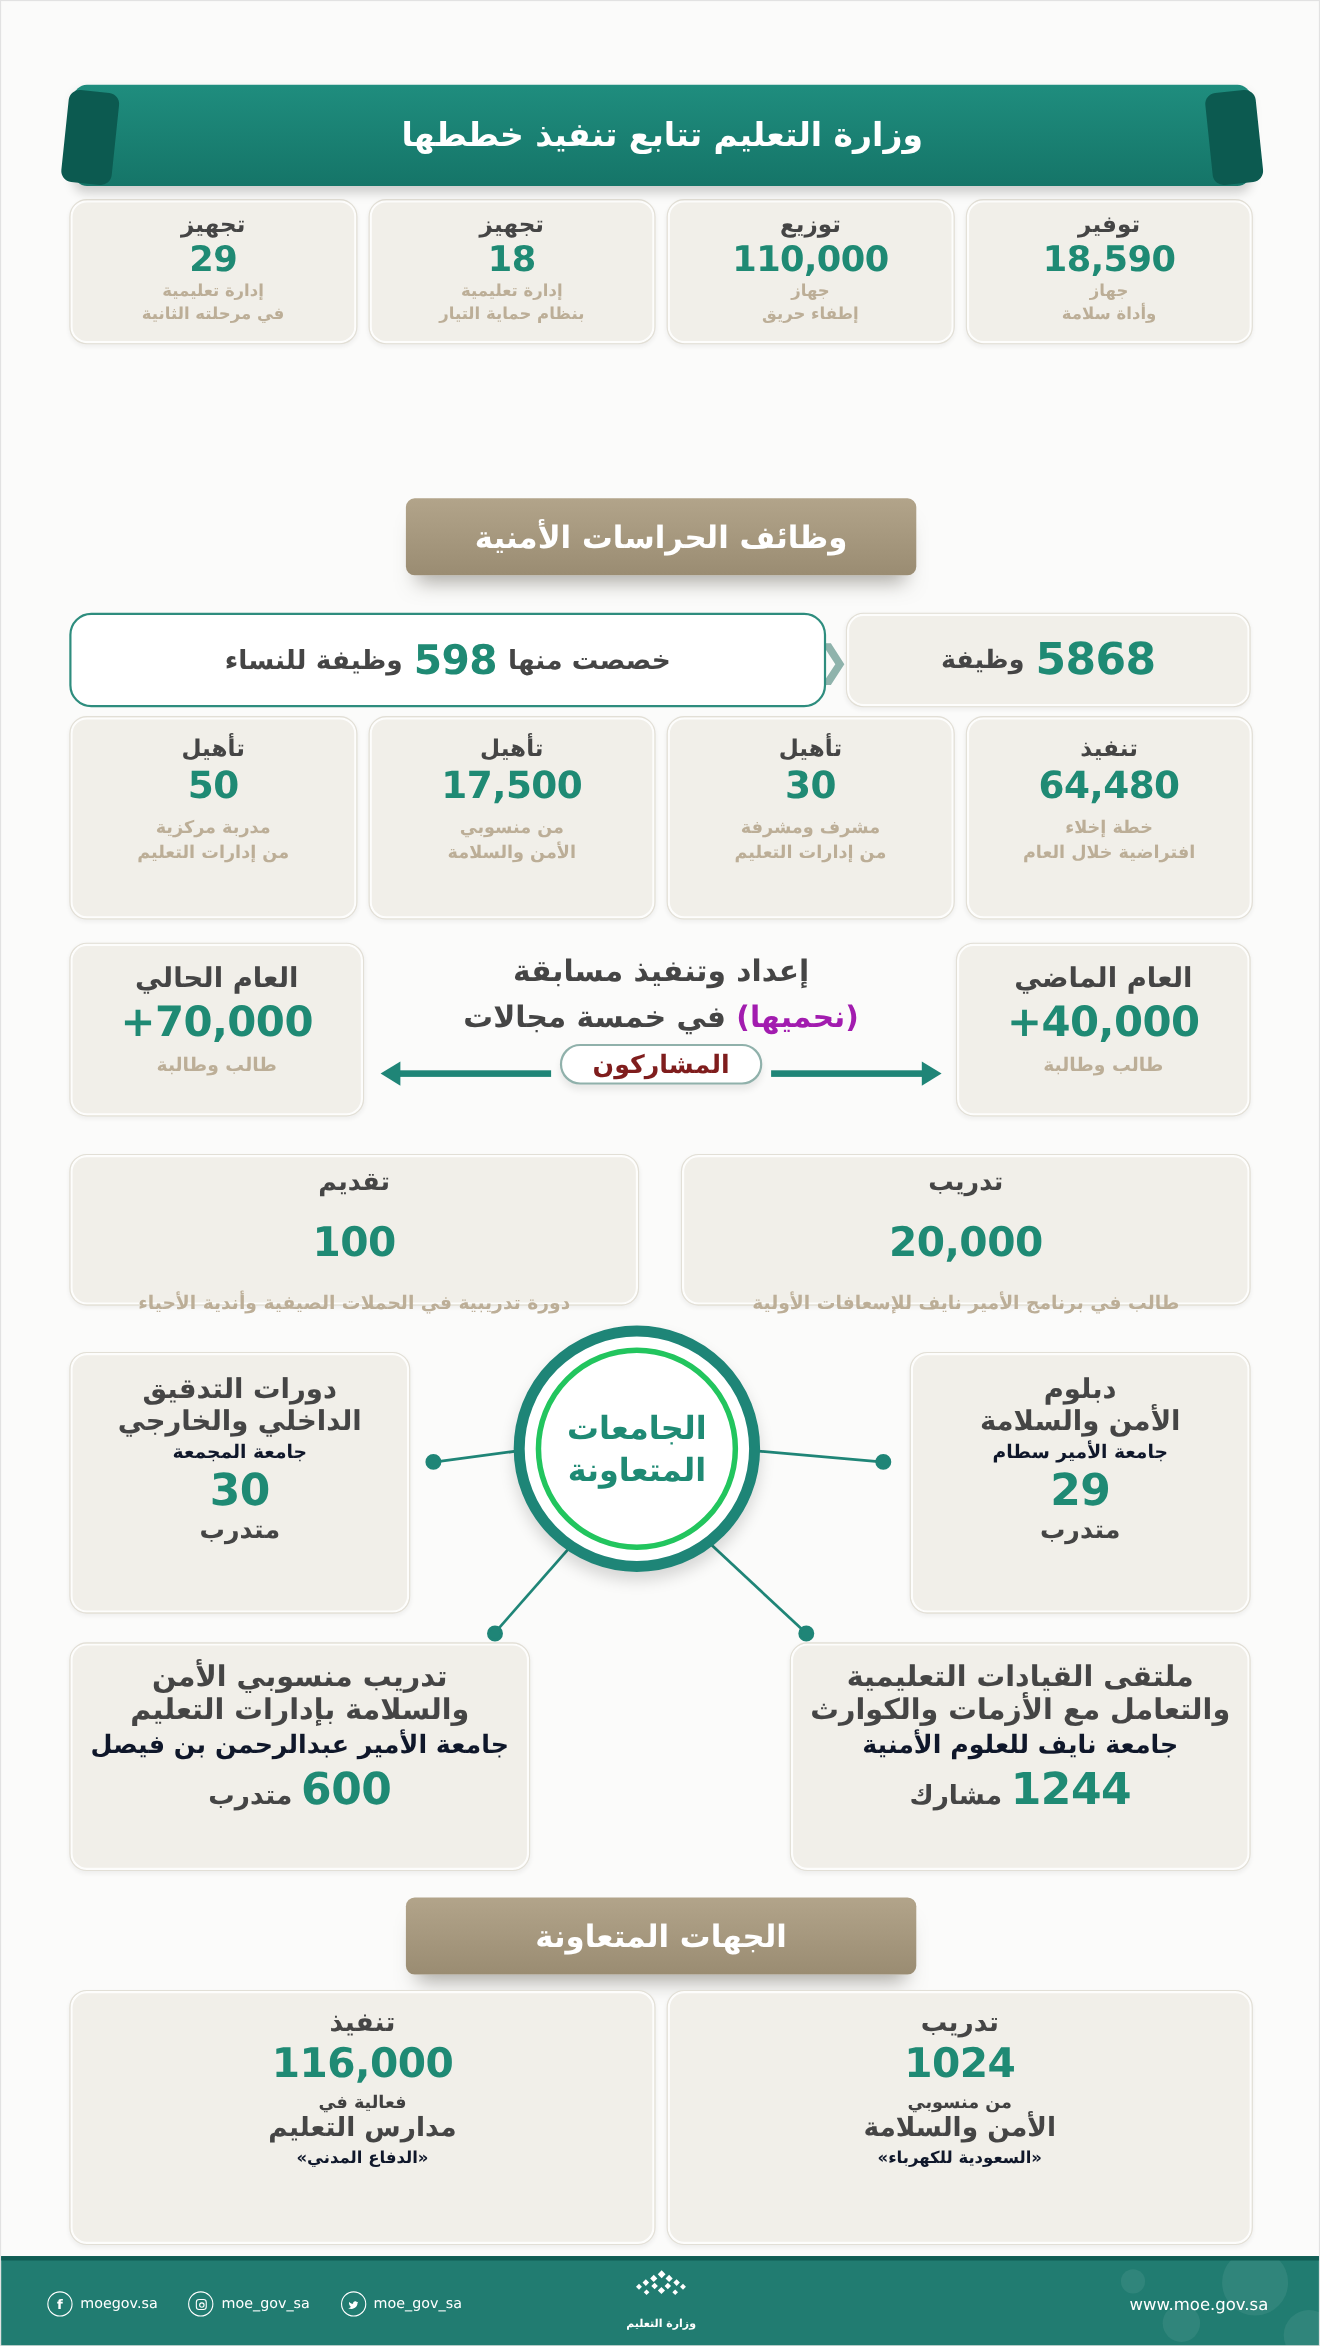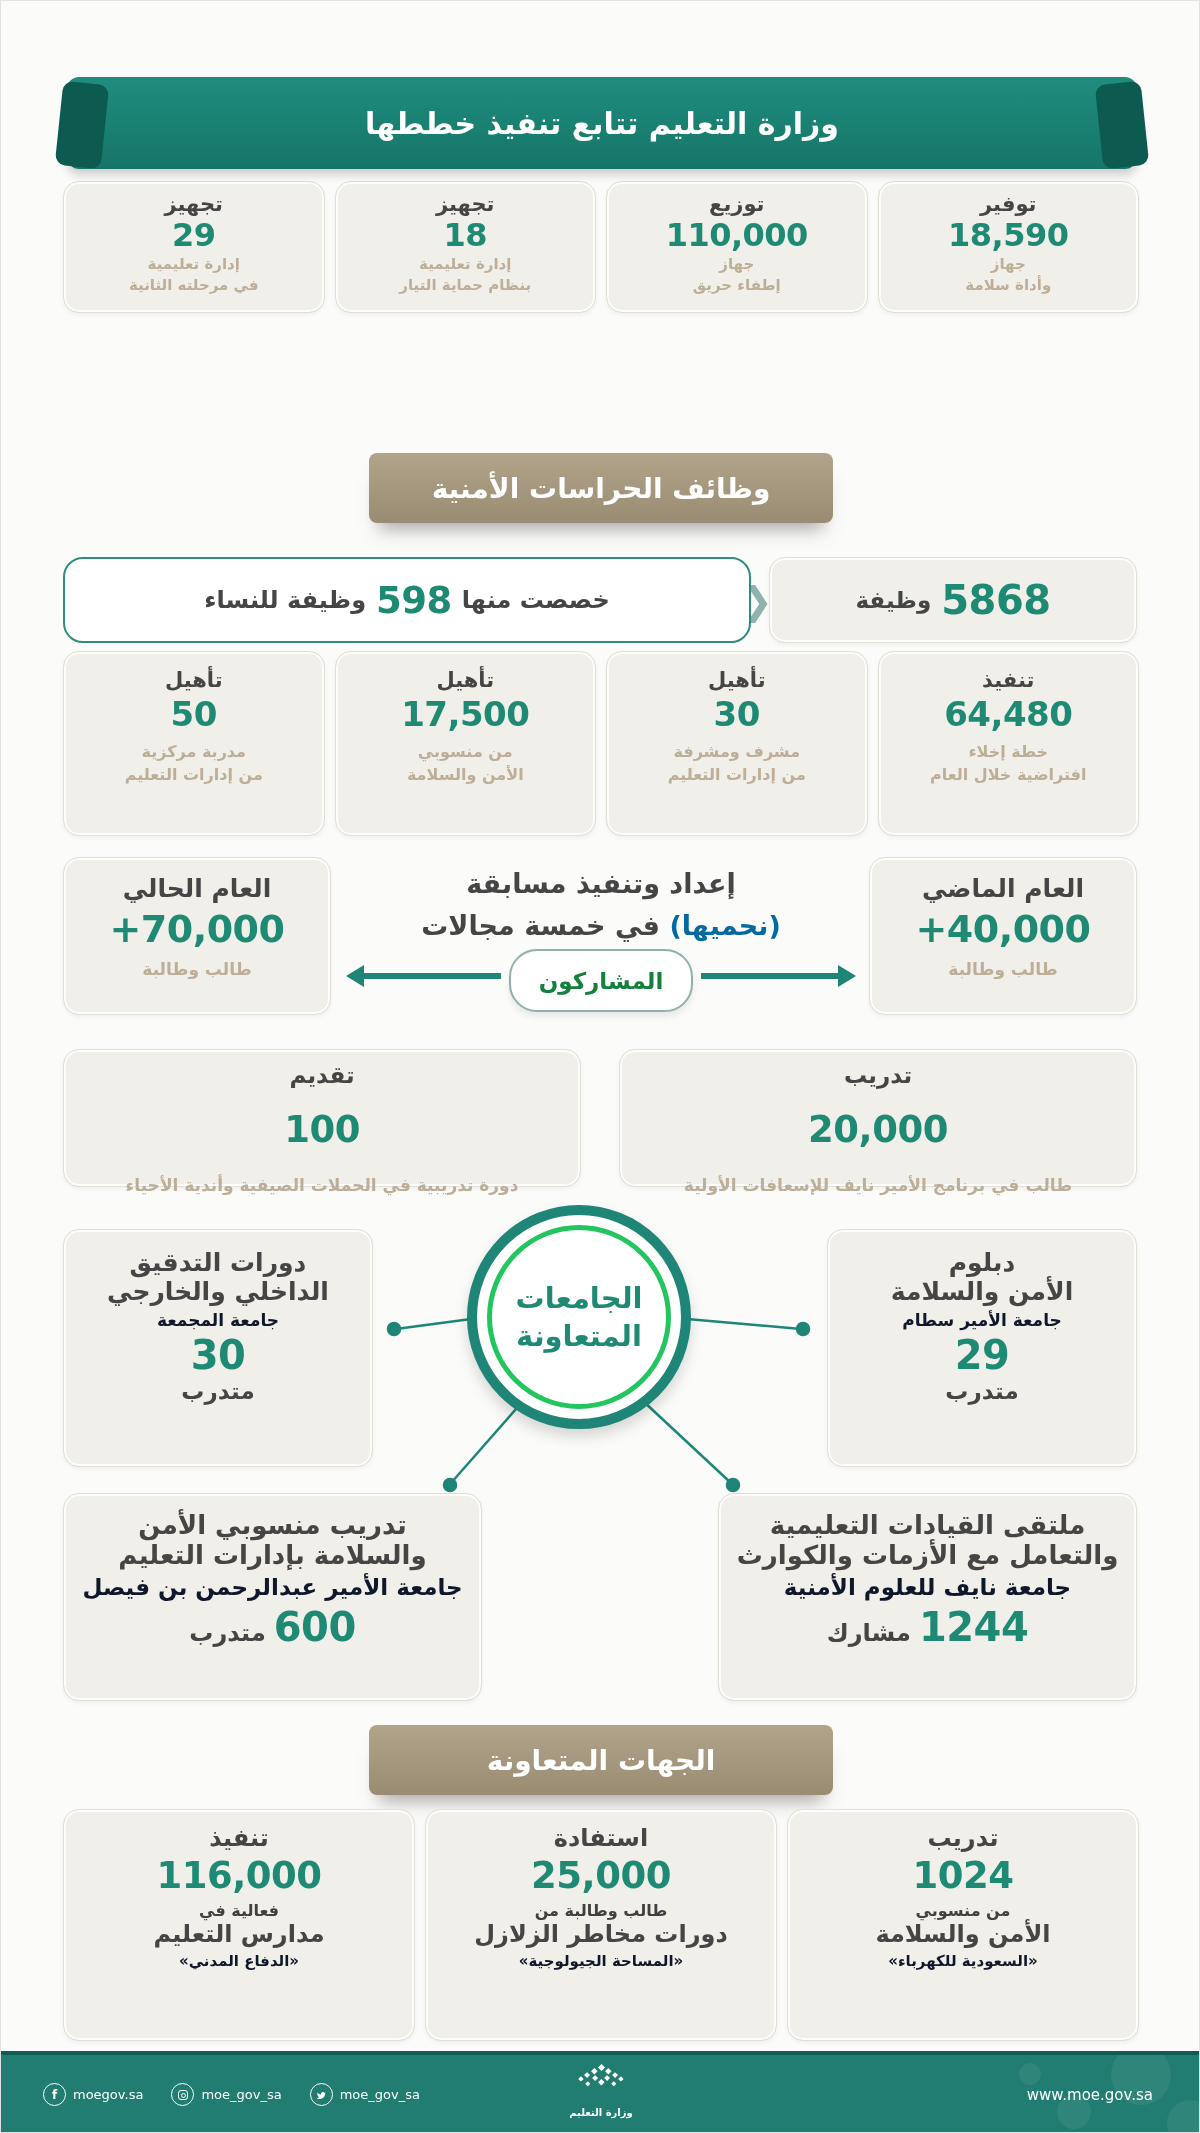--- a/index.html
+++ b/index.html
@@ -71,26 +71,26 @@
     color:#8fb3ac; font-size:38px; font-weight:700; display:flex; align-items:center; justify-content:center;
   }
   
   .comp-card { width:268px; height:158px; top:856px; }
   .comp-card.past { right:62px; }
   .comp-card.current { left:62px; }
   .comp-card .t-title { font-size:25px; margin-top:16px; }
   .comp-card .t-num { font-size:38px; margin:4px 0 8px; }
   .comp-card .t-sub { font-size:17px; }
   .comp-title { position:absolute; left:310px; top:862px; width:580px; text-align:center; font-size:27px; font-weight:700; color:#454545; line-height:42px; }
-  .comp-title .hl { color:#0369a1; }
+  .comp-title .hl { color:#a21caf; }
   .oval {
-    position:absolute; left:508px; top:948px; width:184px; height:63px;
+    position:absolute; left:508px; top:948px; width:184px; height:37px;
     background:#fff; border:2px solid #90b1ab; border-radius:28px;
     display:flex; align-items:center; justify-content:center;
-    color:#15803d; font-weight:700; font-size:23px; box-shadow:0 5px 7px rgba(0,0,0,.08);
+    color:#7f1d1d; font-weight:700; font-size:23px; box-shadow:0 5px 7px rgba(0,0,0,.08);
   }
   .arrow { position:absolute; height:6px; background:#1f8577; top:972px; }
   .arrow.to-left { left:352px; width:148px; }
   .arrow.to-left::before { content:""; position:absolute; left:-18px; top:-8px; border:11px solid transparent; border-right:18px solid #1f8577; }
   .arrow.to-right { left:700px; width:148px; }
   .arrow.to-right::after { content:""; position:absolute; right:-18px; top:-8px; border:11px solid transparent; border-left:18px solid #1f8577; }
   
   .prog-card { top:1048px; width:518px; height:138px;gap:18px; }
   .prog-card.right { right:62px; }
   .prog-card.left { left:62px; }
@@ -318,27 +318,20 @@
   </div>
 
   <div class="banner banner2">الجهات المتعاونة</div>
   <div class="cards-row agencies-row">
     <div class="card-f">
       <div class="t-title">تدريب</div>
       <div class="t-num">1024</div>
       <div class="d1">من منسوبي</div>
       <div class="d2">الأمن والسلامة</div>
       <div class="t-org">«السعودية للكهرباء»</div>
-    </div>
-    <div class="card-f">
-      <div class="t-title">استفادة</div>
-      <div class="t-num">25,000</div>
-      <div class="d1">طالب وطالبة من</div>
-      <div class="d2">دورات مخاطر الزلازل</div>
-      <div class="t-org">«المساحة الجيولوجية»</div>
     </div>
     <div class="card-f">
       <div class="t-title">تنفيذ</div>
       <div class="t-num">116,000</div>
       <div class="d1">فعالية في</div>
       <div class="d2">مدارس التعليم</div>
       <div class="t-org">«الدفاع المدني»</div>
     </div>
   </div>
 

